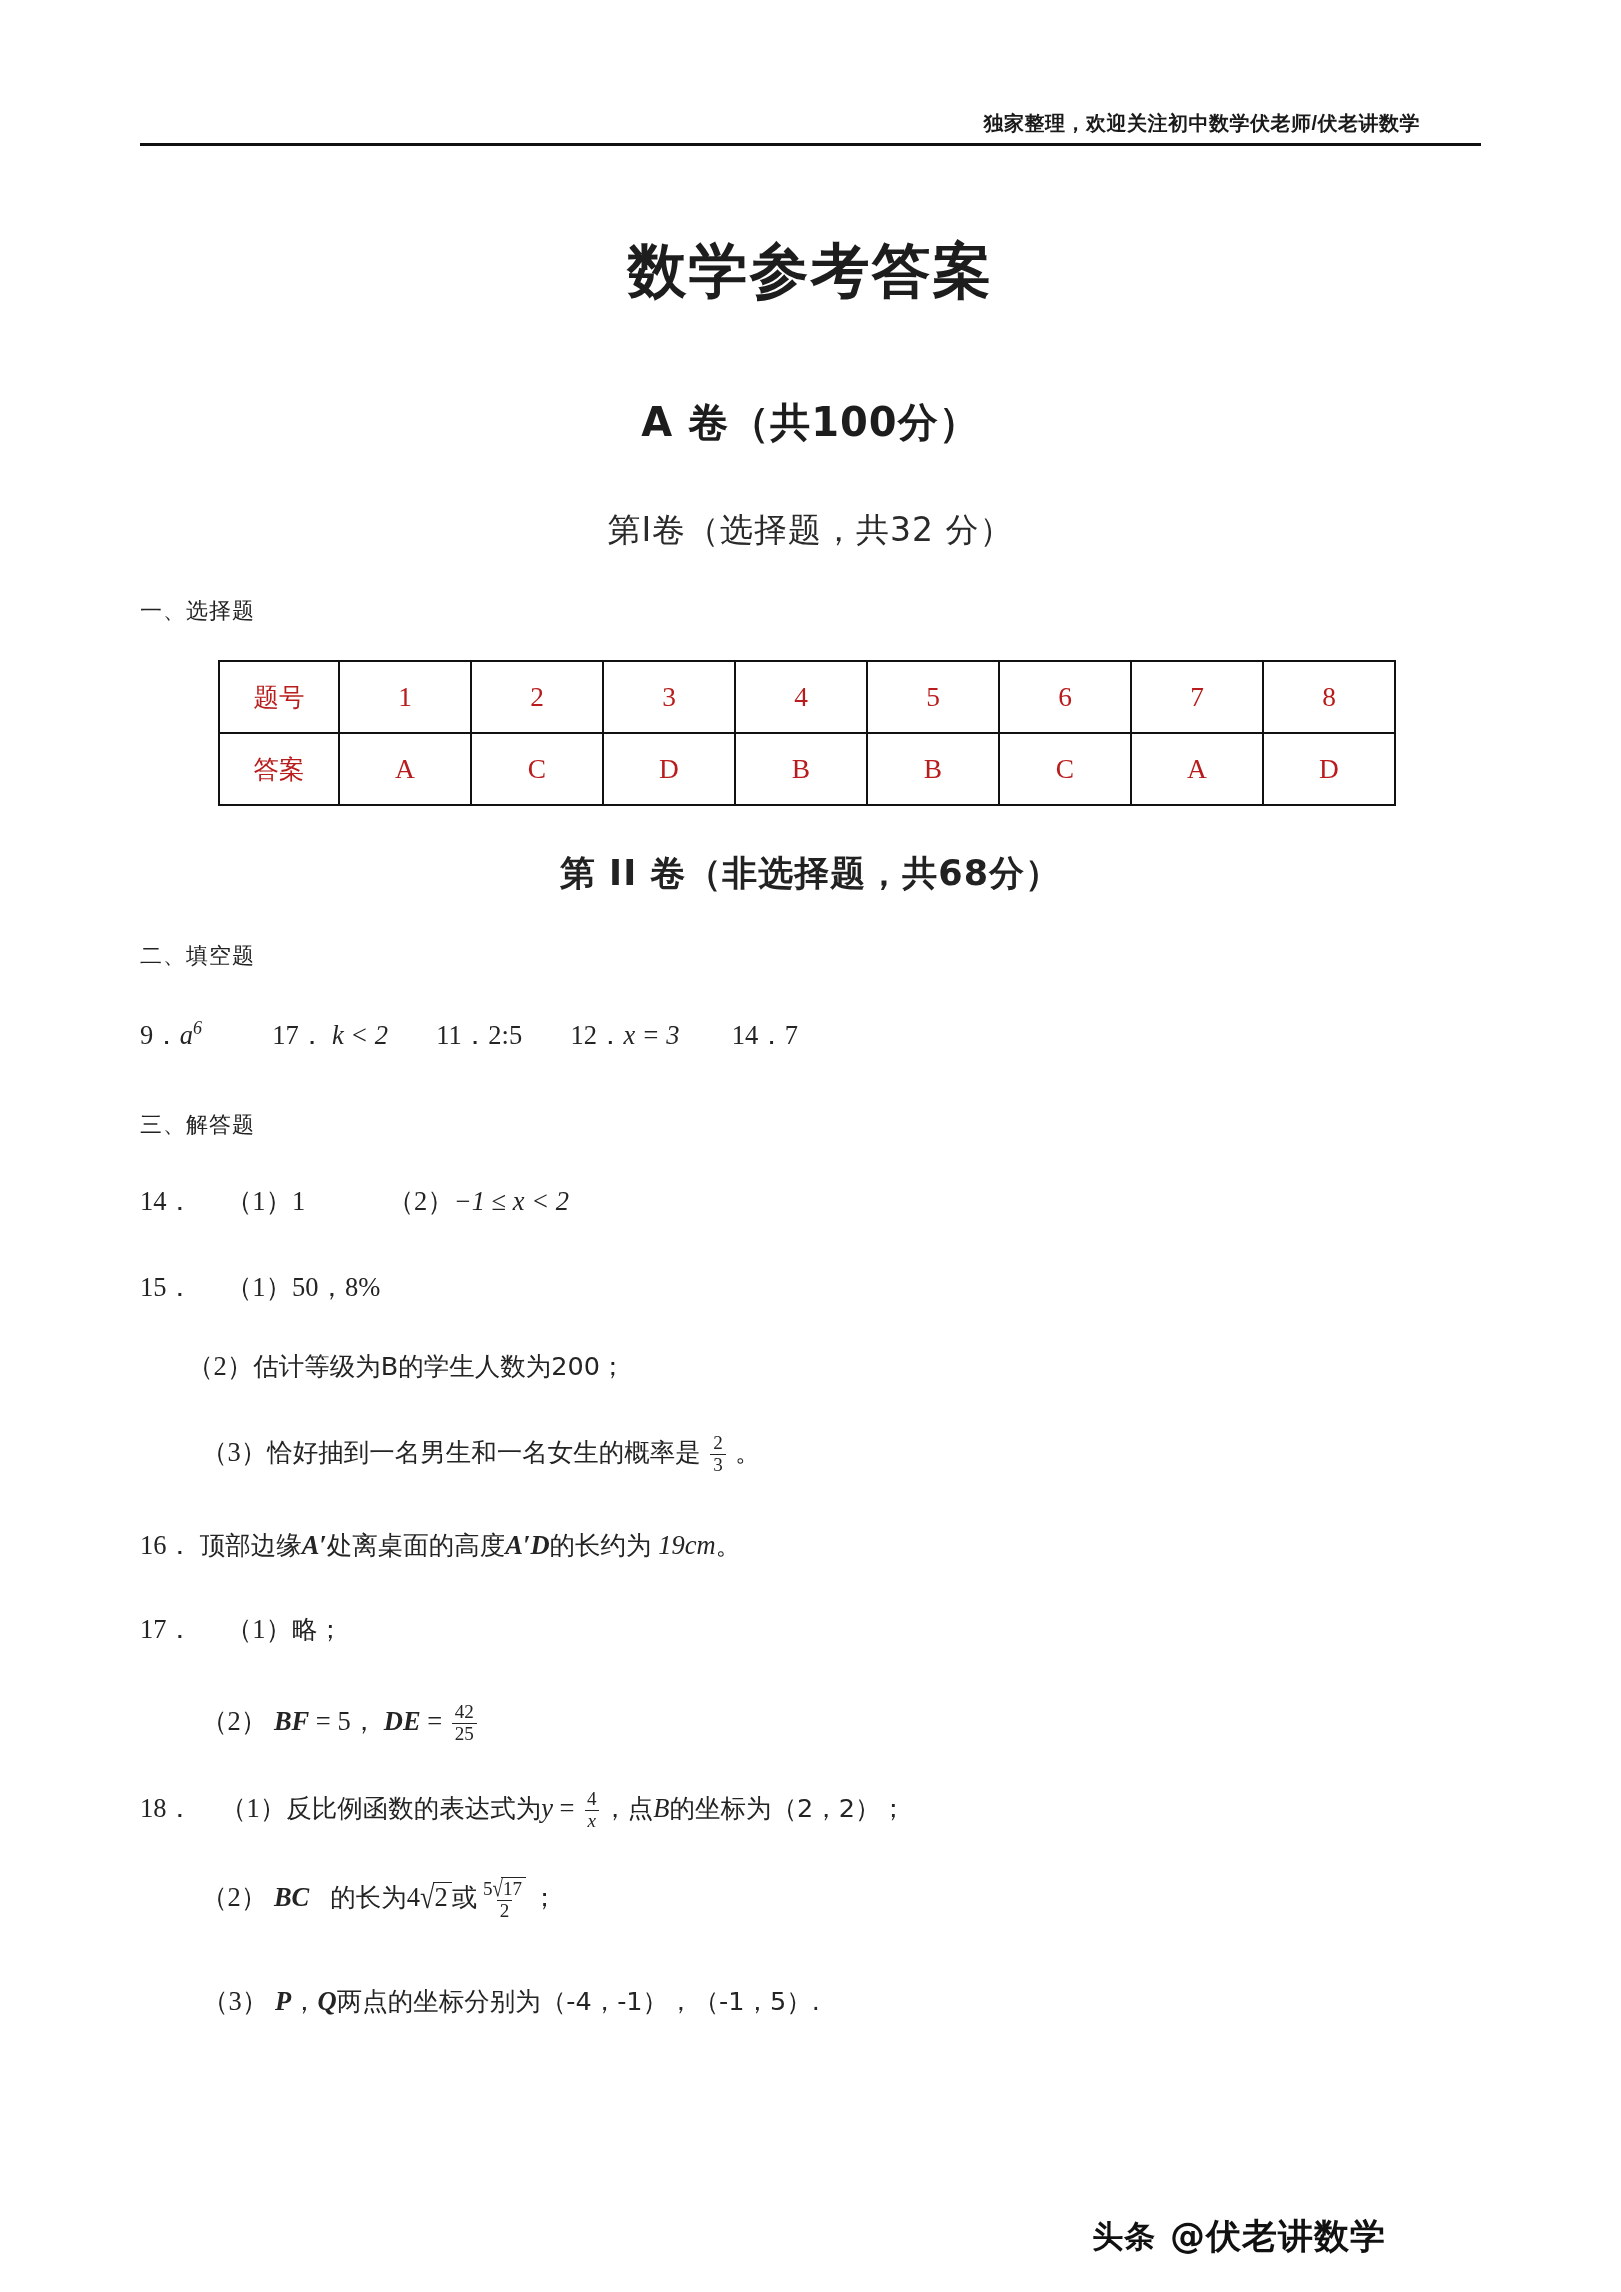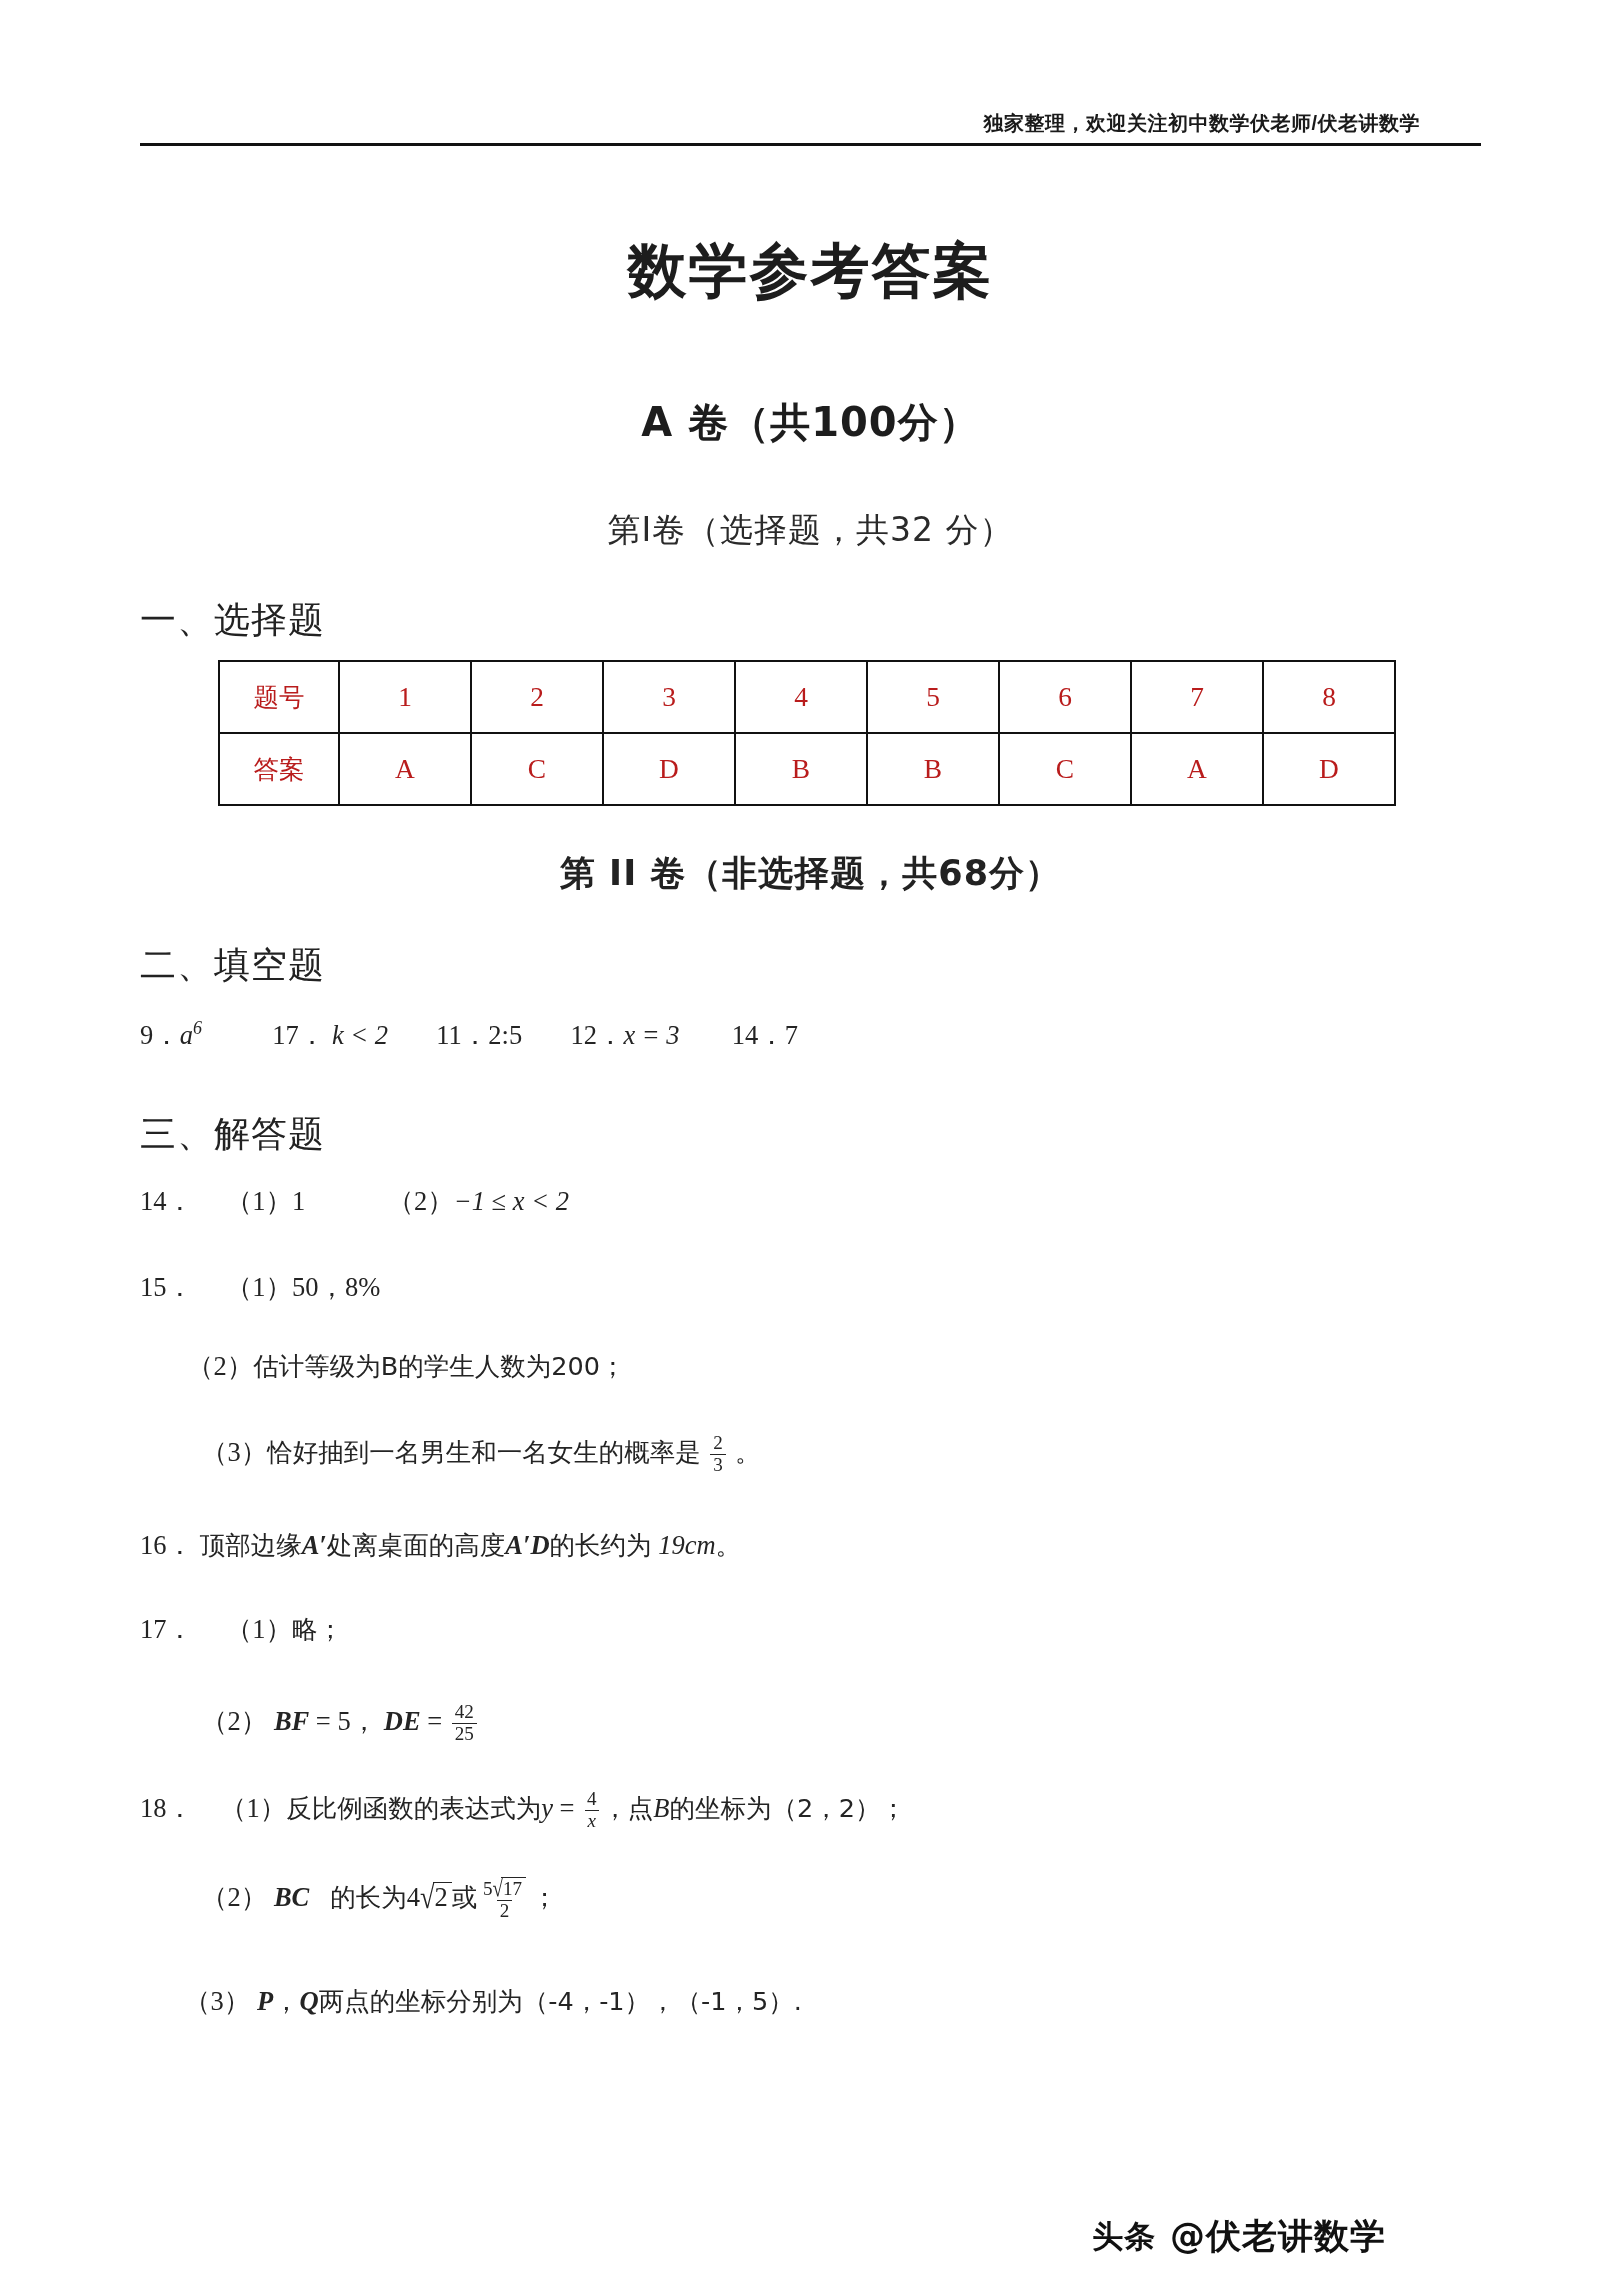--- a/index.html
+++ b/index.html
@@ -85,21 +85,21 @@
     font-size: 35px;
     color: #222222;
     letter-spacing: 1px;
   }
 
   
   .sec-heading {
     position: absolute;
     left: 140px;
     font-family: "DejaVu Sans", "Liberation Sans", sans-serif;
-    font-size: 36px;
+    font-size: 22px;
     color: #222222;
     letter-spacing: 1px;
   }
   .sec-choice  { top: 596px; }
   .sec-blank   { top: 941px; }
   .sec-solve   { top: 1110px; }
 
   
   .ans-table {
     position: absolute;
@@ -316,21 +316,21 @@
   <div class="line" style="left:201px; top:1878px;">
     <span class="num-label">（2）</span>
     <span class="mb">BC</span>
     <span style="display:inline-block;width:7.8px"></span>
     <span class="cn">的长为</span><span>4</span><span class="radic">√</span><span class="sqrt">2</span><span class="cn">或</span><span class="frac">
       <span class="numer"><span>5</span><span class="radic">√</span><span class="sqrt">17</span></span>
       <span class="denom">2</span>
     </span><span class="cn">；</span>
   </div>
 
-  <div class="line" style="left:184px; top:1988px;">
+  <div class="line" style="left:202px; top:1988px;">
     <span class="num-label">（3）</span>
     <span class="mb">P</span><span>，</span><span class="mb">Q</span><span class="cn">两点的坐标分别为（-4，-1），（-1，5）.</span>
   </div>
 
 
   <div class="watermark">
     <span class="wm-brand">头条</span>
     <span class="wm-handle">@伏老讲数学</span>
   </div>
 

